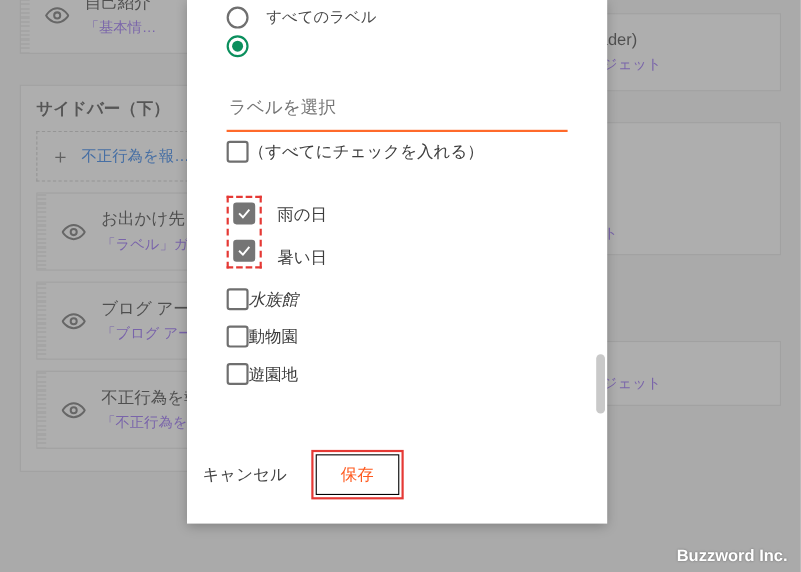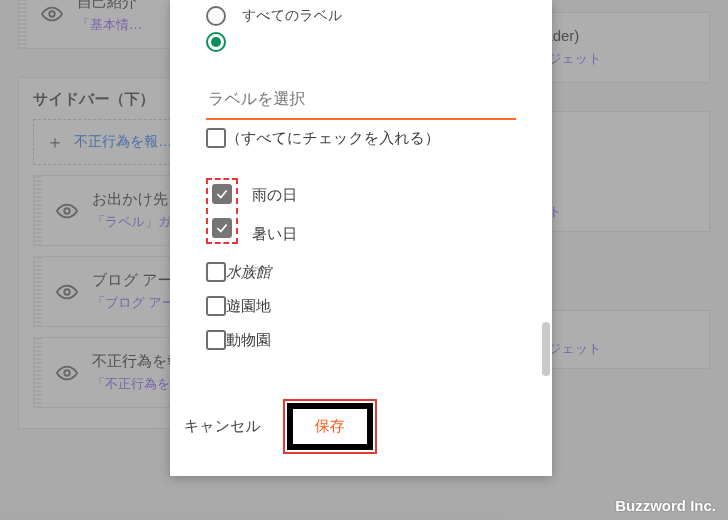--- a/index.html
+++ b/index.html
@@ -89,21 +89,21 @@
   .chk.checked { background:#757575; border-color:#757575; }
   .chk.checked svg { display:block; }
   .chk svg { display:none; }
   .chk-label { font-size:15px; color:#3d3d3d; }
   .highlight-box { border:2px dashed #e53935; padding:4px 4px 4px 4px; display:inline-flex; flex-direction:column; gap:14px;}
   .modal-actions {
     display:flex; justify-content:flex-start; align-items:center; gap:8px;
     padding: 16px 30px 22px 0;
   }
   .btn-cancel { background:none; border:none; font-size:15px; color:#444; padding:8px 14px; cursor:pointer; }
-  .btn-save { background:#fff; border:6px solid #000000; color:#ff5a1f; font-size:15px; padding:8px 22px; cursor:pointer; }
+  .btn-save { background:#fff; border:1px solid #000000; color:#ff5a1f; font-size:15px; padding:8px 22px; cursor:pointer; }
   .btn-save-outline { border:2px solid #e53935; padding:2px; display:inline-block;}
   .scrollbar { position:absolute; right:2px; top:0; bottom:72px; width:8px;}
   .scrollbar .thumb{ position:absolute; left:0; right:0; top:322px; height:54px; background:#c9c9c9; border-radius:4px;}
   .watermark { position:absolute; right:12px; bottom:6px; color:#fff; font-size:15px; font-weight:600; text-shadow:0 0 2px rgba(0,0,0,.4);}
 </style>
 </head>
 <body>
 
 <div class="bg">
   <div class="left-col">
@@ -226,25 +226,25 @@
         <span class="chk-label">暑い日</span>
       </div>
     </div>
 
     <div class="chk-row" style="margin-top:18px;font-style:italic;">
       <span class="chk"></span>
       <span class="chk-label">水族館</span>
     </div>
     <div class="chk-row">
       <span class="chk"></span>
+      <span class="chk-label">動物園</span>
+    </div>
+    <div class="chk-row">
+      <span class="chk"></span>
       <span class="chk-label">遊園地</span>
-    </div>
-    <div class="chk-row">
-      <span class="chk"></span>
-      <span class="chk-label">動物園</span>
     </div>
   </div>
 
   <div class="scrollbar">
     <div class="thumb"></div>
   </div>
 
   <div class="modal-actions">
     <button class="btn-cancel">キャンセル</button>
     <span class="btn-save-outline">

